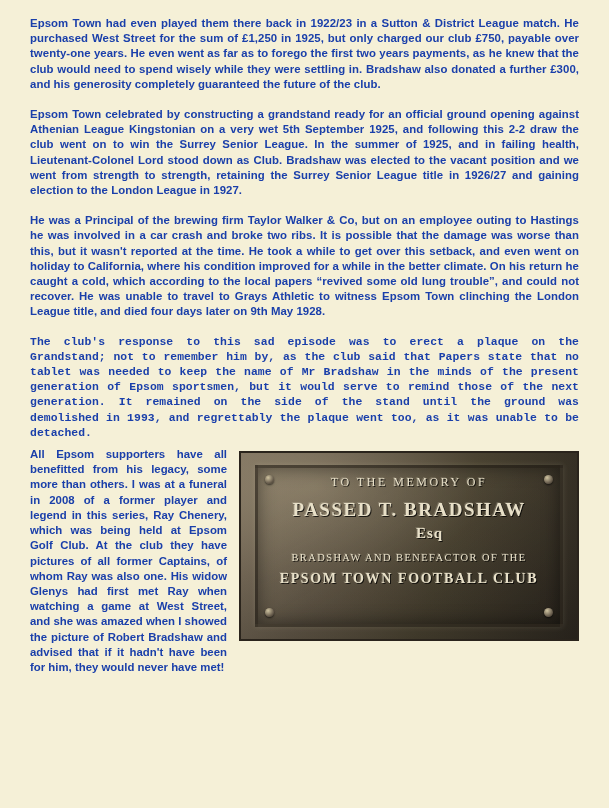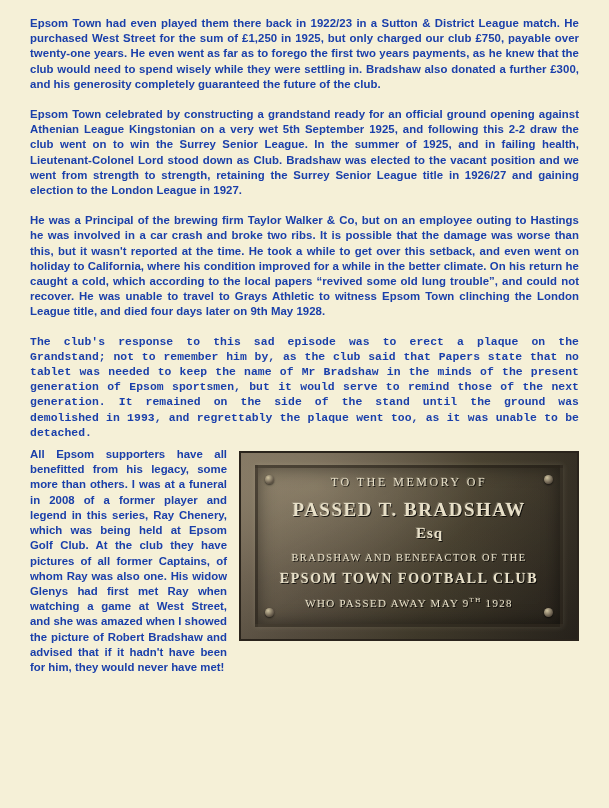--- a/index.html
+++ b/index.html
@@ -155,20 +155,19 @@
         <div class="plaque-frame"></div>
         <div class="bolt tl"></div>
         <div class="bolt tr"></div>
         <div class="bolt bl"></div>
         <div class="bolt br"></div>
         <div class="plaque-text">
           <div class="pl-line1">TO THE MEMORY OF</div>
           <div class="pl-line2"><span>PASSED T. BRADSHAW</span> <span class="esq">Esq</span></div>
           <div class="pl-line3">BRADSHAW AND BENEFACTOR OF THE</div>
           <div class="pl-line4">EPSOM TOWN FOOTBALL CLUB</div>
-          <div class="pl-line5"><span>WHO PASSED AWAY MAY 9</span><span class="sup">TH</span> <span>1928</span></div>
         </div>
       </div>
     </div>
     <p class="wrap-para">All Epsom supporters have all benefitted from his legacy, some more than others. I was at a funeral in 2008 of a former player and legend in this series, Ray Chenery, which was being held at Epsom Golf Club. At the club they have pictures of all former Captains, of whom Ray was also one. His widow Glenys had first met Ray when watching a game at West Street, and she was amazed when I showed the picture of Robert Bradshaw and advised that if it hadn't have been for him, they would never have met!</p>
   </div>
 
 </div>
 
 </body></html>

